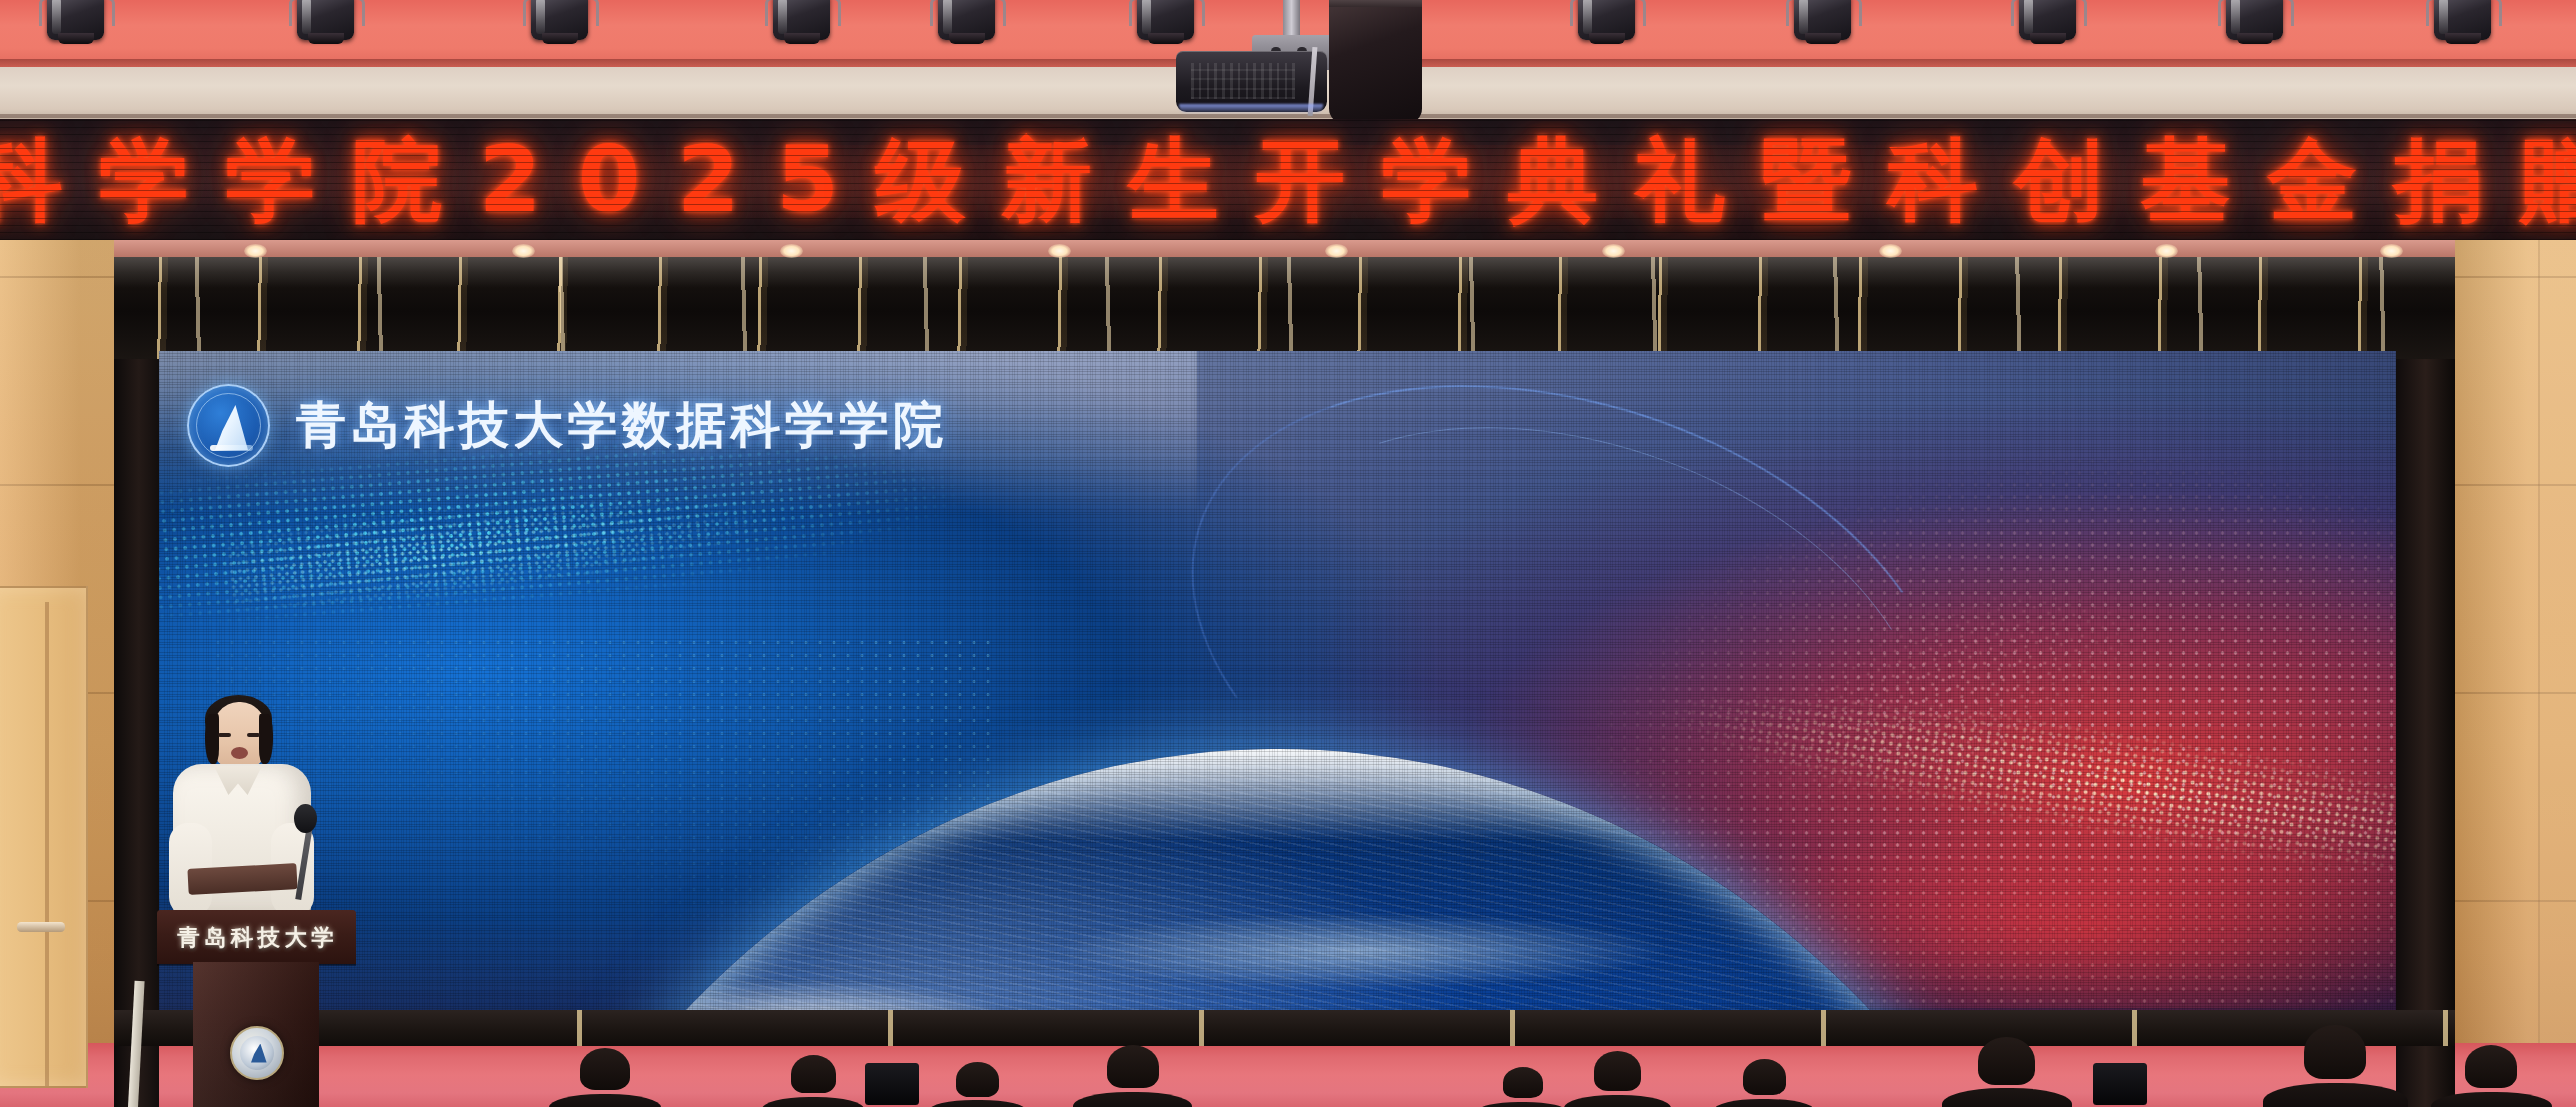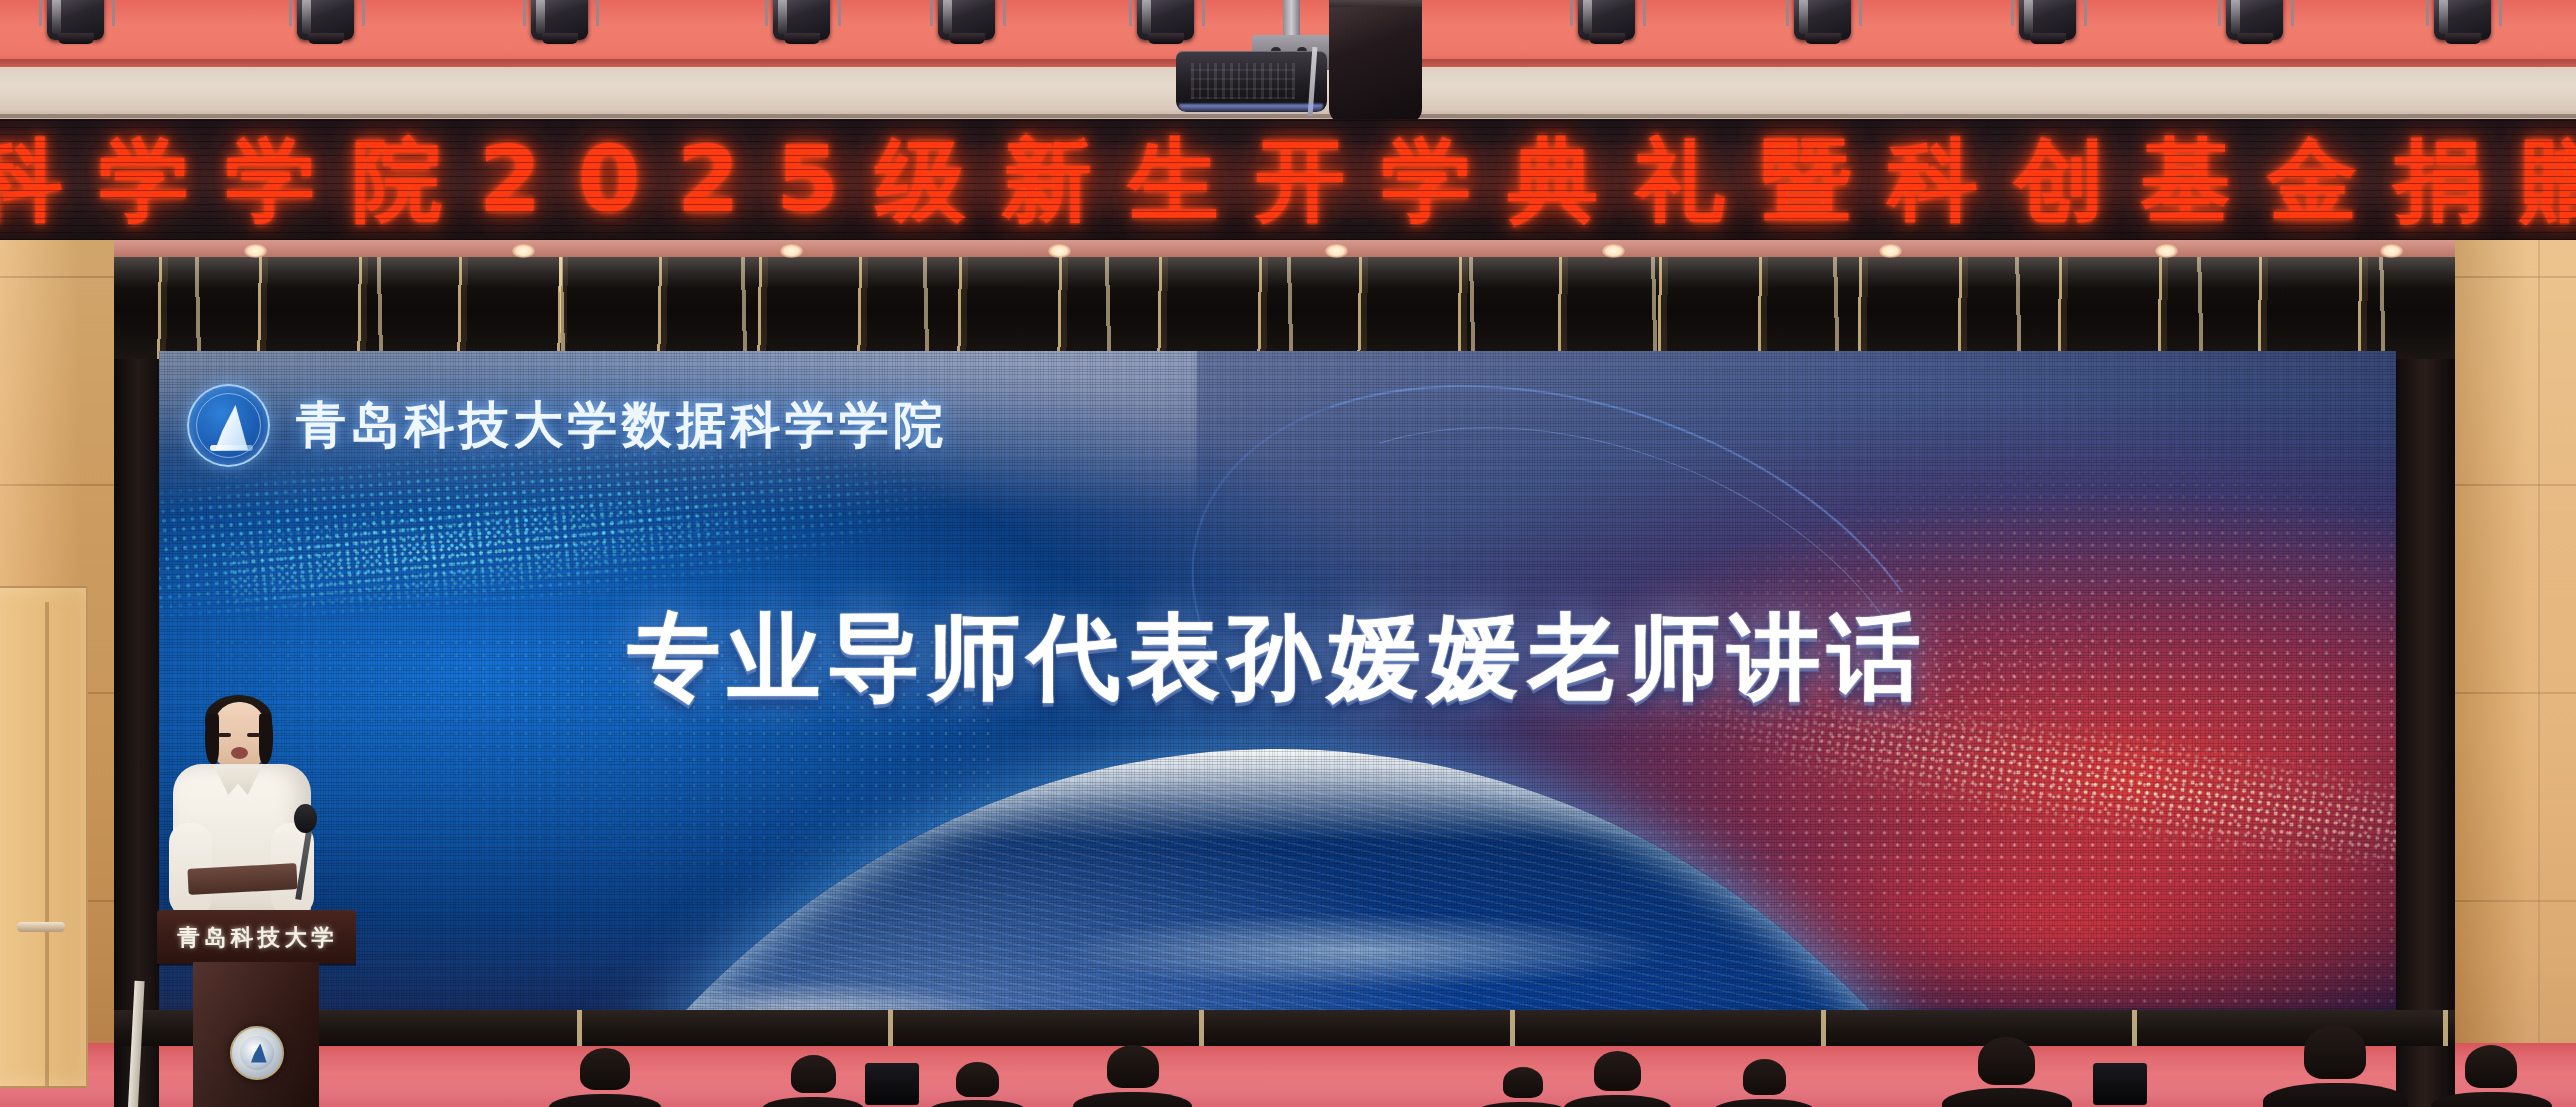--- a/index.html
+++ b/index.html
@@ -726,21 +726,20 @@
 
     <div class="scr-header">
       <div class="logo-badge">
         <div class="ring"></div>
         <div class="sail"></div>
         <div class="wave"></div>
       </div>
       <div class="org-name">青岛科技大学数据科学学院</div>
     </div>
 
-    <div class="scr-title">专业导师代表孙媛媛老师讲话</div>
 
     <div class="vignette"></div>
     <div class="pixelgrid"></div>
   </div>
 
   <div class="floor-skirt">
     <div class="ticks"></div>
   </div>
   <div class="floor"></div>
 

